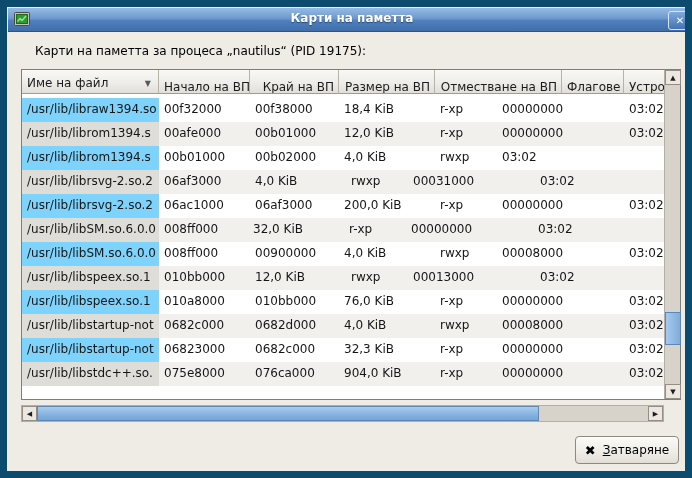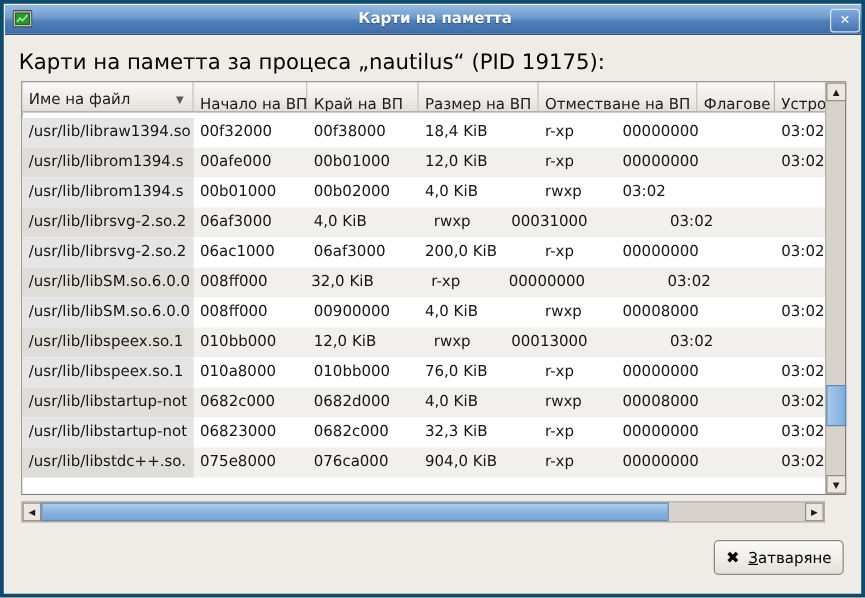--- a/index.html
+++ b/index.html
@@ -1,47 +1,47 @@
 <!DOCTYPE html>
 <html><head>
 <meta charset="utf-8">
 <style>
   html,body{margin:0;padding:0;background:#9a9a9a;font-family:"DejaVu Sans",sans-serif;}
-  .window{position:relative;width:692px;height:478px;background:#EFEBE5;border:3px solid #0c4a6e;
+  .window{position:relative;width:692px;height:478px;background:#EFEBE5;border:7px solid #0c4a6e;
           box-sizing:border-box;overflow:hidden;}
   
   .titlebar{position:absolute;left:1px;top:1px;width:688px;height:23px;
             background:linear-gradient(#97BAE4 0%,#6D9ACF 45%,#4F80BD 55%,#3F6EA9 100%);
             border-bottom:1px solid #2E5484;}
   .titlebar .title{position:absolute;left:0;right:0;top:3px;text-align:center;color:#FFFFFF;
             font-weight:bold;font-size:12px;text-shadow:0 1px 1px rgba(20,40,70,.6);}
   .app-icon{position:absolute;left:6px;top:3px;width:16px;height:16px;}
   .tb-close{position:absolute;right:4px;top:3px;width:22px;height:17px;border:1px solid #D7E4F4;
             border-radius:3px;background:linear-gradient(#7FA9DC,#4474B1);color:#fff;
             font-size:10px;font-weight:bold;display:flex;align-items:center;justify-content:center;
             cursor:pointer;}
   
-  .desc{position:absolute;left:12px;top:37px;font-size:17px;color:#000;}
+  .desc{position:absolute;left:28px;top:37px;font-size:12px;color:#000;}
   
   .tframe{position:absolute;left:14px;top:62px;width:660px;height:331px;border:1px solid #817D77;
           background:#fff;box-sizing:border-box;}
   .thead{position:absolute;left:0;top:0;height:28px;display:flex;}
   .hcell{box-sizing:border-box;height:24px;line-height:27px;padding:4px 4px 0 5px;font-size:12px;
          color:#1b1b1b;white-space:nowrap;overflow:hidden;cursor:pointer;
          background:linear-gradient(#F9F8F6,#EFEDE9 55%,#E2DFD9);
-         border-right:1px solid #B7B3AB;border-bottom:1px solid #A09C94;}
+         border-right:1px solid #B7B3AB;border-bottom:1px solid #A09C94;text-align:right;}
   .hcell.col-0{display:flex;align-items:center;justify-content:space-between;}
   .sort{color:#5a5a5a;font-size:8px;margin-right:3px;line-height:8px;}
   .col-0{width:137px;}.col-1{width:91px;}.col-2{width:89px;}.col-3{width:96px;}
   .col-4{width:62px;}.col-5{width:127px;}.col-6{width:40px;border-right:none;}
   .tbody{position:absolute;left:0;top:28px;width:642px;bottom:0;overflow:hidden;background:#fff;}
   .trow{display:flex;height:24px;cursor:default;}
   .trow.odd{background:#FFFFFF;}
   .trow.even{background:#F1F0ED;}
-  .trow.odd  .col-0{background:#e5e5e5;}
+  .trow.odd  .col-0{background:#7dd3fc;}
   .trow.even .col-0{background:#DFDDD7;}
   .tcell{box-sizing:border-box;height:24px;line-height:23px;padding-left:5px;font-size:12px;
          color:#161616;white-space:nowrap;overflow:hidden;}
   
   .vscroll{position:absolute;right:0;top:0;bottom:0;width:16px;background:#D7D3CB;
            border-left:1px solid #B3AFA7;box-sizing:border-box;}
   .sbtn{position:absolute;background:#ECE8E1;border:1px solid #948E84;box-sizing:border-box;
         display:flex;align-items:center;justify-content:center;color:#1d1d1d;font-size:7px;
         cursor:pointer;}
   .vscroll .up{left:0;top:0;width:16px;height:15px;}

